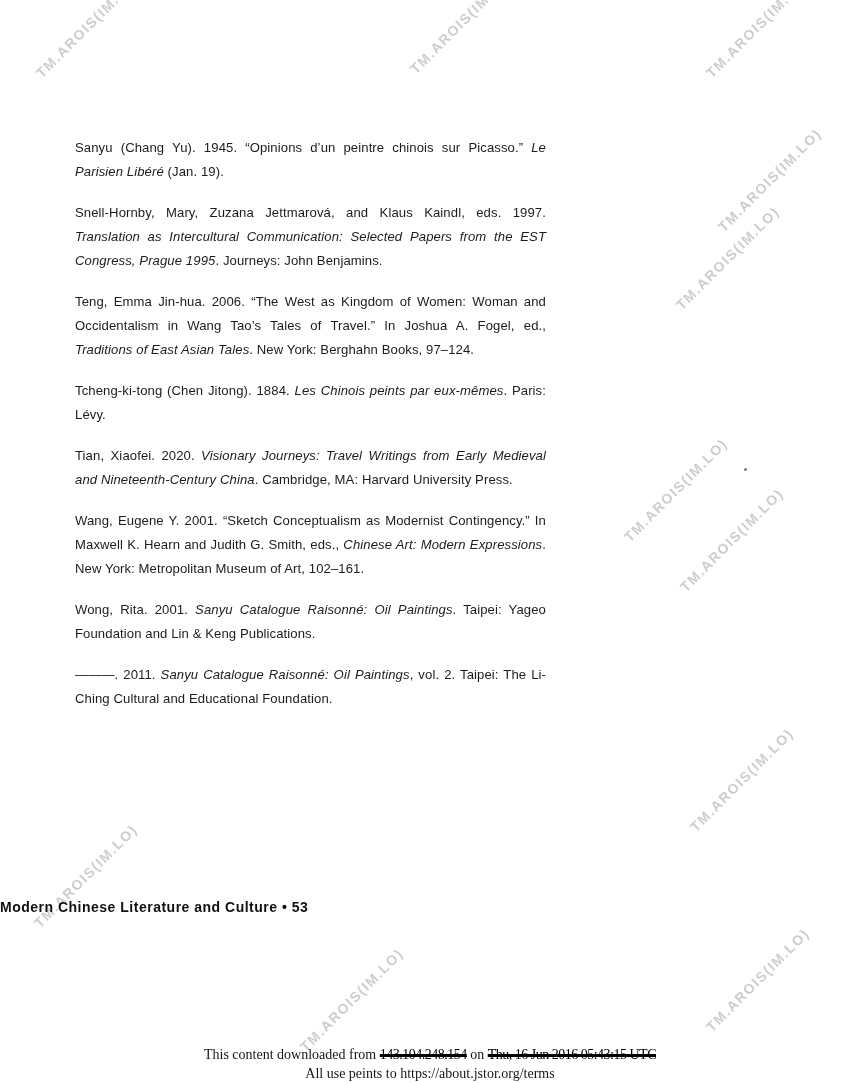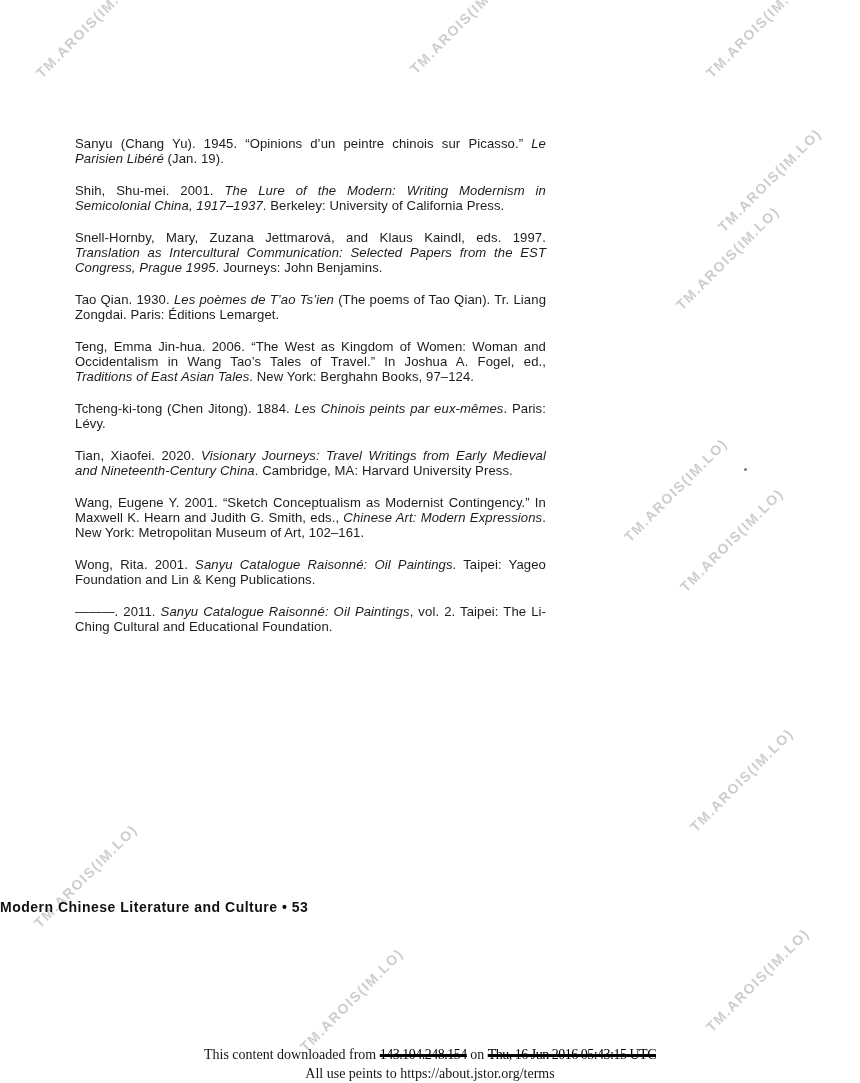--- a/index.html
+++ b/index.html
@@ -11,21 +11,21 @@
     font-family:"Liberation Sans", sans-serif;
     color:#1c1c1c;
   }
   .content {
     position:absolute;
     left:75px; top:136px;
     width:471px;
   }
   .ref {
     font-size:13.1px;
-    line-height:15px;
+    line-height:24px;
     margin:0 0 17px 0;
     text-align:justify;
     letter-spacing:0.1px;
   }
   .ref .it { font-style:italic; }
   .journal-footer {
     position:absolute;
     top:899px; left:0;
     width:788px;
     text-align:left;
@@ -83,23 +83,21 @@
   <div class="wm" style="left:662px; top:532px;">TM.AROIS(IM.LO)</div>
   <div class="wm" style="left:672px; top:772px;">TM.AROIS(IM.LO)</div>
   <div class="wm" style="left:16px;  top:868px;">TM.AROIS(IM.LO)</div>
   <div class="wm" style="left:282px; top:992px;">TM.AROIS(IM.LO)</div>
   <div class="wm" style="left:688px; top:972px;">TM.AROIS(IM.LO)</div>
 
   <div class="speck" style="left:744px; top:468px;"></div>
 
   <div class="content" id="refs">
       <p class="ref"><span class="">Sanyu (Chang Yu). 1945. “Opinions d’un peintre chinois sur Picasso.” </span><span class="it">Le Parisien Libéré</span><span class=""> (Jan. 19).</span></p>
-      <p class="ref"><span class="">Shih, Shu-mei. 2001. </span><span class="it">The Lure of the Modern: Writing Modernism in Semicolonial China, 1917–1937</span><span class="">. Berkeley: University of California Press.</span></p>
       <p class="ref"><span class="">Snell-Hornby, Mary, Zuzana Jettmarová, and Klaus Kaindl, eds. 1997. </span><span class="it">Translation as Intercultural Communication: Selected Papers from the EST Congress, Prague 1995</span><span class="">. Journeys: John Benjamins.</span></p>
-      <p class="ref"><span class="">Tao Qian. 1930. </span><span class="it">Les poèmes de T’ao Ts’ien</span><span class=""> (The poems of Tao Qian). Tr. Liang Zongdai. Paris: Éditions Lemarget.</span></p>
       <p class="ref"><span class="">Teng, Emma Jin-hua. 2006. “The West as Kingdom of Women: Woman and Occidentalism in Wang Tao’s Tales of Travel.” In Joshua A. Fogel, ed., </span><span class="it">Traditions of East Asian Tales</span><span class="">. New York: Berghahn Books, 97–124.</span></p>
       <p class="ref"><span class="">Tcheng-ki-tong (Chen Jitong). 1884. </span><span class="it">Les Chinois peints par eux-mêmes</span><span class="">. Paris: Lévy.</span></p>
       <p class="ref"><span class="">Tian, Xiaofei. 2020. </span><span class="it">Visionary Journeys: Travel Writings from Early Medieval and Nineteenth-Century China</span><span class="">. Cambridge, MA: Harvard University Press.</span></p>
       <p class="ref"><span class="">Wang, Eugene Y. 2001. “Sketch Conceptualism as Modernist Contingency.” In Maxwell K. Hearn and Judith G. Smith, eds., </span><span class="it">Chinese Art: Modern Expressions</span><span class="">. New York: Metropolitan Museum of Art, 102–161.</span></p>
       <p class="ref"><span class="">Wong, Rita. 2001. </span><span class="it">Sanyu Catalogue Raisonné: Oil Paintings</span><span class="">. Taipei: Yageo Foundation and Lin &amp; Keng Publications.</span></p>
       <p class="ref"><span class="">———. 2011. </span><span class="it">Sanyu Catalogue Raisonné: Oil Paintings</span><span class="">, vol. 2. Taipei: The Li-Ching Cultural and Educational Foundation.</span></p>
     </div>
 
   <div class="journal-footer">Modern Chinese Literature and Culture • 53</div>
 

